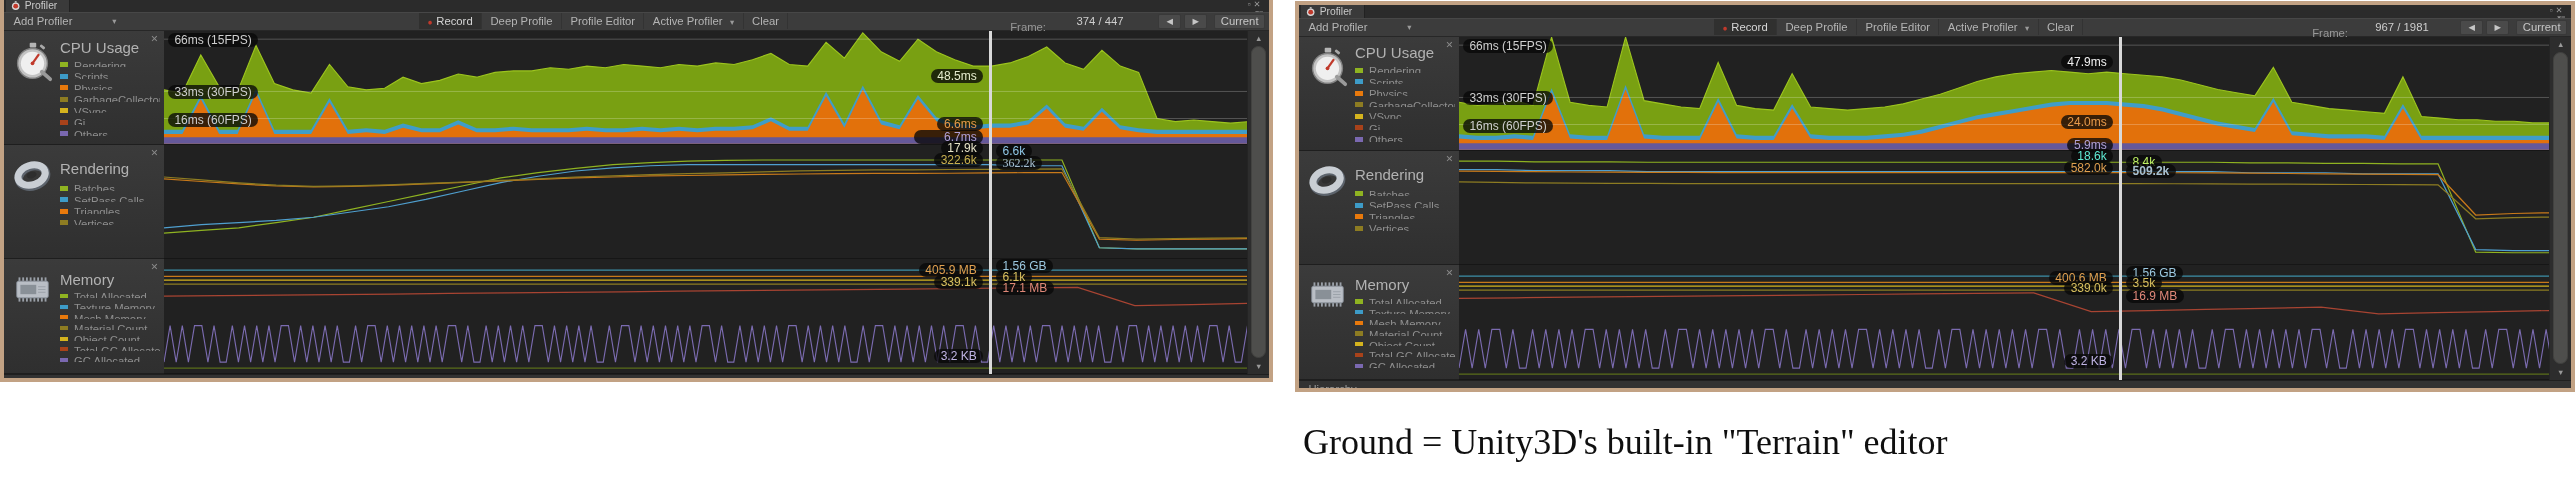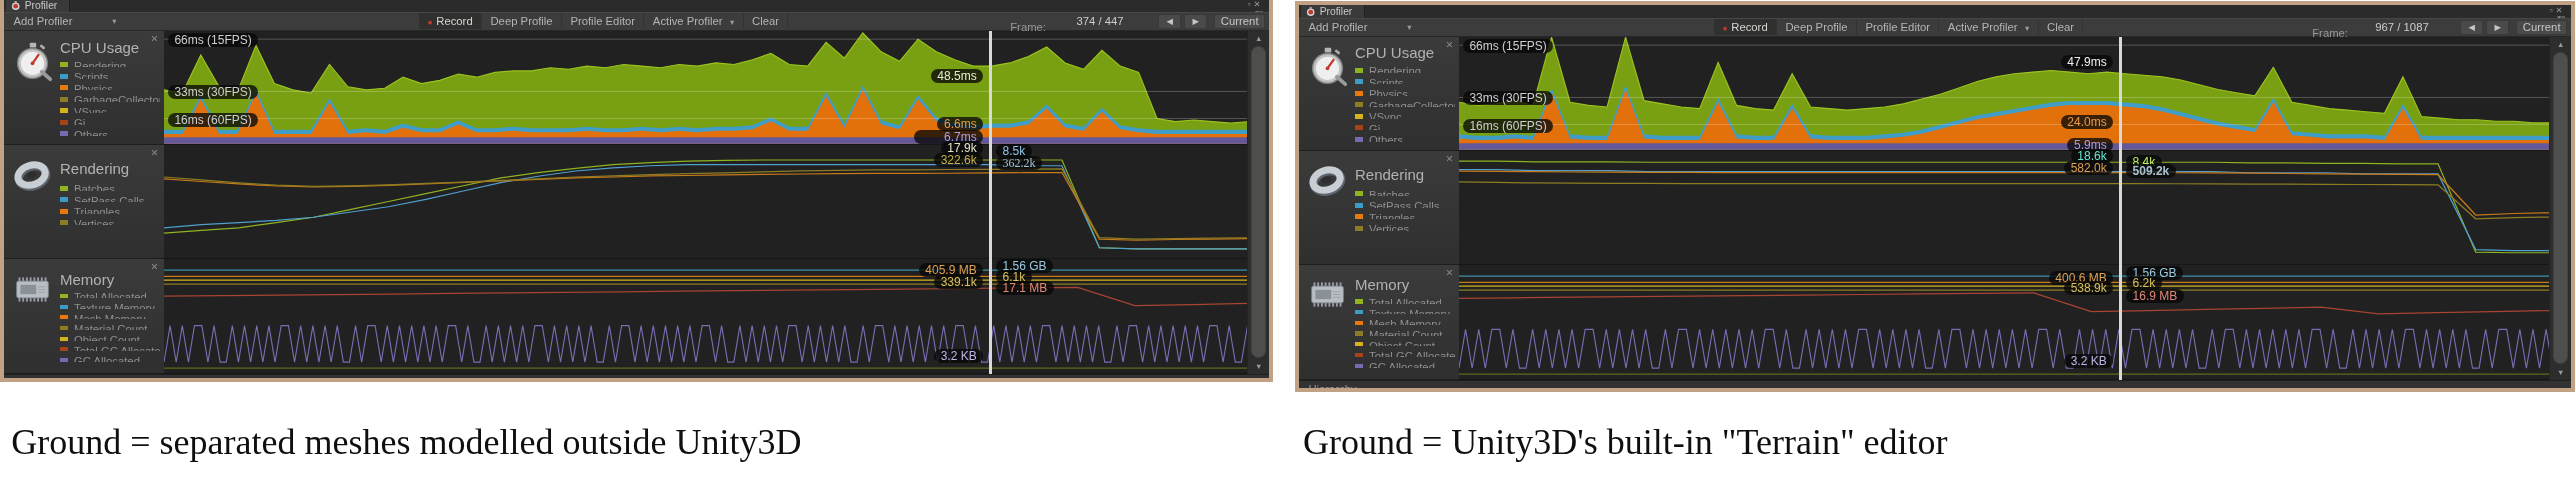--- a/index.html
+++ b/index.html
@@ -52,21 +52,20 @@
   .sthumb{position:absolute;left:2.8px;right:2.8px;top:15px;bottom:16px;background:#4e4e4c;border:0.9px solid #424240;border-radius:7.5px;}
   .bstrip{position:relative;background:#323232;border-top:0.9px solid #1f1f1f;overflow:hidden;}
   .hlabel{position:absolute;left:9.4px;top:1.9px;font-size:11.3px;color:#9a9a9a;}
   .caption{position:absolute;top:421px;font-size:36px;color:#0f0f0f;
            font-family:"Liberation Serif","DejaVu Serif",serif;white-space:nowrap;}
 </style>
 </head>
 <body>
 
 <div id="canvas">
-  <div class="caption" style="left:11.3px">Ground = separated meshes modelled outside Unity3D</div>
   <div class="caption" style="left:1303px">Ground = Unity3D's built-in "Terrain" editor</div>
 <div class="pwin" style="left: 0px; top: -4.7px; width: 1265px; height: 379px;">
       <div class="tabbar">
         <div class="tab">
           <span class="tabicon">
             <svg width="9.4" height="9.4" viewBox="0 0 10 10">
               <circle cx="5" cy="5.5" r="4" fill="#d8d8d8"></circle>
               <circle cx="5" cy="5.5" r="2.6" fill="#c0392b"></circle>
               <rect x="4" y="0" width="2" height="2" fill="#b5b5b5"></rect>
             </svg>
@@ -199,21 +198,21 @@
           </div>
           <div class="pill gridpill" style="top: 1.9px;">66ms (15FPS)</div>
           <div class="pill gridpill" style="top: 54px;">33ms (30FPS)</div>
           <div class="pill gridpill" style="top: 82px;">16ms (60FPS)</div>
           <div class="selline" style="left: 825px;"></div>
           <div class="pill" style="top: 38px; color: rgb(230, 237, 207); right: 264px;">48.5ms</div>
           <div class="pill" style="top: 86px; color: rgb(232, 154, 74); right: 264px;">6.6ms</div>
           <div class="pill" style="top: 99px; color: rgb(176, 160, 216); right: 264px; padding-left: 30px;">6.7ms</div>
           <div class="pill" style="top: 110px; color: rgb(232, 228, 200); right: 264px;">17.9k</div>
           <div class="pill" style="top: 122px; color: rgb(200, 176, 80); right: 264px;">322.6k</div>
-          <div class="pill" style="top: 113px; color: rgb(142, 198, 230); left: 832px;">8.5k</div>
+          <div class="pill" style="top: 113px; color: rgb(142, 198, 230); left: 832px;">6.6k</div>
           <div class="pill" style="top: 125px; color: rgb(168, 192, 208); left: 832px; font-family: Liberation Serif, serif;">362.2k</div>
           <div class="pill" style="top: 232px; color: rgb(224, 160, 80); right: 264px;">405.9 MB</div>
           <div class="pill" style="top: 244px; color: rgb(216, 192, 96); right: 264px;">339.1k</div>
           <div class="pill" style="top: 228px; color: rgb(156, 200, 224); left: 832px;">1.56 GB</div>
           <div class="pill" style="top: 239px; color: rgb(216, 192, 96); left: 832px;">6.1k</div>
           <div class="pill" style="top: 250px; color: rgb(224, 136, 120); left: 832px;">17.1 MB</div>
           <div class="pill" style="top: 318px; color: rgb(192, 180, 228); right: 264px;">3.2 KB</div>
         </div>
         <div class="sbar">
           <div class="sbtn sup">▲</div>
@@ -241,21 +240,21 @@
       <div class="toolbar">
         <div class="addprof"><span class="chev">▾</span><span>Add Profiler</span></div>
         <div class="tgroup">
           <div class="tbtn active"><span class="recdot">●</span><span>Record</span></div>
           <div class="tbtn">Deep Profile</div>
           <div class="tbtn">Profile Editor</div>
           <div class="tbtn"><span>Active Profiler</span><span class="chev">▾</span></div>
           <div class="tbtn">Clear</div>
         </div>
         <span class="flabel">Frame:</span>
-        <span class="fvalue">967 / 1087</span>
+        <span class="fvalue">967 / 1981</span>
         <div class="sqbtn prevb">◀</div>
         <div class="sqbtn nextb">▶</div>
         <div class="sqbtn currentb">Current</div>
       </div>
       <div class="pmain">
         <div class="sidebar">
           <div class="panel" style="height: 114px;">
             <span class="picon"><svg width="41" height="41" viewBox="0 0 44 44">
                 <rect x="19" y="2" width="7" height="5" rx="1" fill="#b5b5b5"></rect>
                 <rect x="30" y="5" width="6" height="3" rx="1" transform="rotate(40 33 6)" fill="#a8a8a8"></rect>
@@ -364,23 +363,23 @@
           <div class="pill gridpill" style="top: 82px;">16ms (60FPS)</div>
           <div class="selline" style="left: 660px;"></div>
           <div class="pill" style="top: 18px; color: rgb(240, 240, 240); right: 436px;">47.9ms</div>
           <div class="pill" style="top: 78px; color: rgb(232, 154, 74); right: 436px;">24.0ms</div>
           <div class="pill" style="top: 101px; color: rgb(176, 160, 216); right: 436px; text-align: center;">5.9ms</div>
           <div class="pill" style="top: 112px; color: #5eead4; right: 436px;">18.6k</div>
           <div class="pill" style="top: 124px; color: rgb(224, 160, 80); right: 436px;">582.0k</div>
           <div class="pill" style="top: 118px; color: #bef264; left: 667px;">8.4k</div>
           <div class="pill" style="top: 127px; color: rgb(168, 192, 208); left: 667px; font-weight: bold;">509.2k</div>
           <div class="pill" style="top: 234px; color: rgb(224, 160, 80); right: 436px;">400.6 MB</div>
-          <div class="pill" style="top: 244px; color: rgb(216, 192, 96); right: 436px;">538.9k</div>
+          <div class="pill" style="top: 244px; color: rgb(216, 192, 96); right: 436px;">339.0k</div>
           <div class="pill" style="top: 229px; color: rgb(156, 200, 224); left: 667px;">1.56 GB</div>
-          <div class="pill" style="top: 239px; color: rgb(216, 192, 96); left: 667px;">6.2k</div>
+          <div class="pill" style="top: 239px; color: rgb(216, 192, 96); left: 667px;">3.5k</div>
           <div class="pill" style="top: 252px; color: rgb(224, 136, 120); left: 667px;">16.9 MB</div>
           <div class="pill" style="top: 317px; color: rgb(192, 180, 228); right: 436px;">3.2 KB</div>
         </div>
         <div class="sbar">
           <div class="sbtn sup">▲</div>
           <div class="sthumb"></div>
           <div class="sbtn sdown">▼</div>
         </div>
       </div>
       <div class="bstrip" style="height: 11.3px;">

